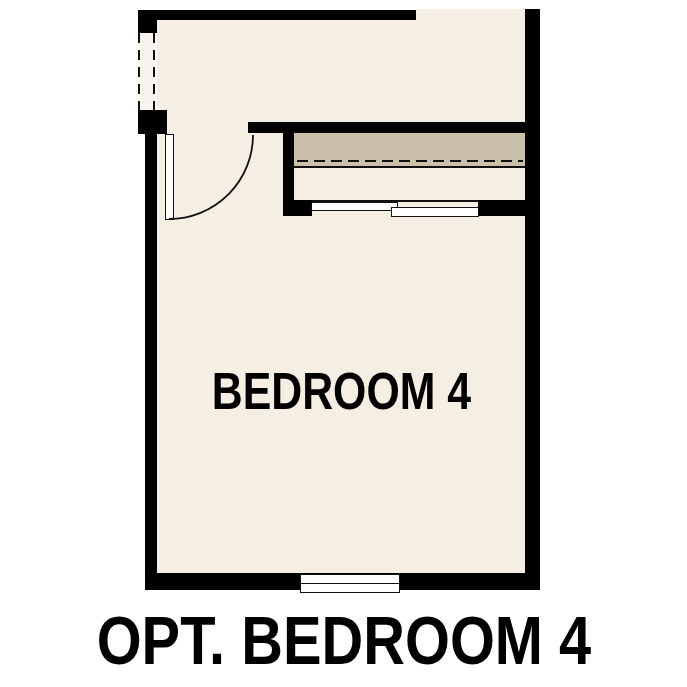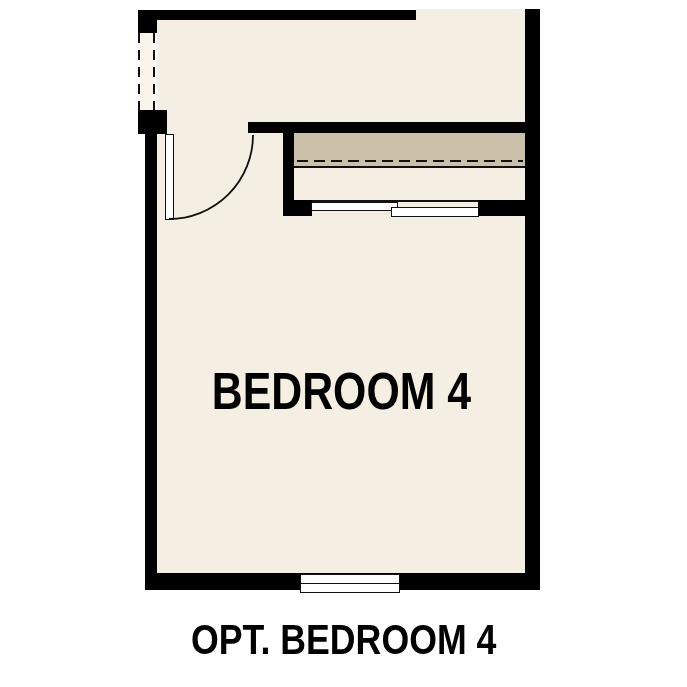--- a/index.html
+++ b/index.html
@@ -66,21 +66,21 @@
   .plan-text {
     position: absolute;
     display: flex; align-items: center; justify-content: center;
     color: var(--text, #000000);
     font-weight: bold;
     white-space: nowrap;
   }
   .plan-text > span { display: inline-block; }
   #room-label { left: 157px; top: 365px; width: 368px; height: 52px; font-size: 51px; }
   #room-label > span { transform: scaleX(0.84); transform-origin: center; }
-  #caption { left: 0; top: 612px; width: 687px; height: 56px; font-size: 42px; }
+  #caption { left: 0; top: 612px; width: 687px; height: 56px; font-size: 68px; }
   #caption > span { transform: scaleX(0.85); transform-origin: center; }
 </style>
 </head>
 <body>
 
 <div id="stage">
 
   <div class="abs floor" style="left:157px; top:20px; width:368px; height:553px;"></div>
   <div class="abs floor" style="left:416px; top:9px; width:109px; height:12px;"></div>
   <div class="abs floor-light" style="left:140px; top:33px; width:14px; height:77px;"></div>

